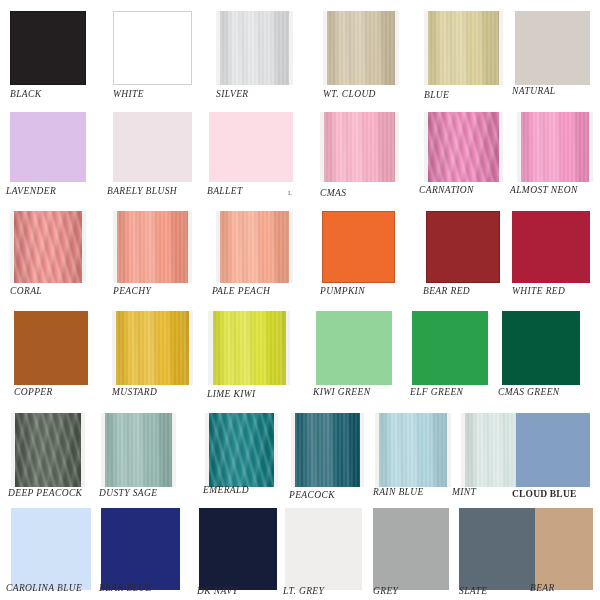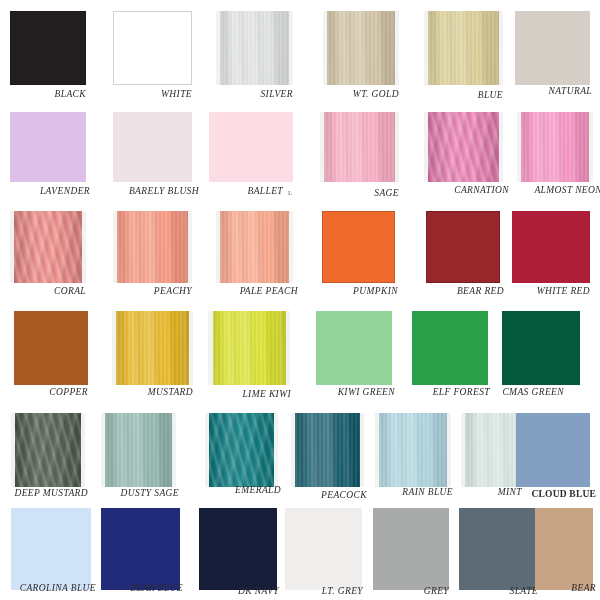--- a/index.html
+++ b/index.html
@@ -106,21 +106,21 @@
   }
   .swatch-label {
     position: absolute;
     white-space: nowrap;
     font-style: italic;
     font-weight: 400;
     color: #2f2b2c;
     letter-spacing: 0.04em;
     font-size: 9.5px;
     line-height: 11px;
-    text-align: right;
+    text-align: left;
   }
   .swatch-label.bold-label {
     font-style: normal;
     font-weight: 700;
     letter-spacing: 0.02em;
   }
   .stray-mark {
     position: absolute;
     color: #6a6668;
     font-size: 7px;
@@ -149,21 +149,21 @@
         <div class="edge-l" style="width: 4px;"></div>
         <div class="edge-r" style="width: 4px;"></div>
       </div>
       <div class="swatch-label" style="left: 216px; top: 89px; width: 77px;">SILVER</div>
       <div class="swatch-chip tex-on" style="left: 323px; top: 11px; width: 76px; height: 74px; pointer-events: auto;">
         <div class="chip-base" style="background: rgb(207, 192, 160);"></div>
         <div class="chip-sheen"></div>
         <div class="edge-l" style="width: 4px;"></div>
         <div class="edge-r" style="width: 4px;"></div>
       </div>
-      <div class="swatch-label" style="left: 323px; top: 89px; width: 76px;">WT. GOLD</div>
+      <div class="swatch-label" style="left: 323px; top: 89px; width: 76px;">WT. CLOUD</div>
       <div class="swatch-chip tex-on" style="left: 424px; top: 11px; width: 79px; height: 74px; pointer-events: auto;">
         <div class="chip-base" style="background: rgb(216, 203, 144);"></div>
         <div class="chip-sheen"></div>
         <div class="edge-l" style="width: 4px;"></div>
         <div class="edge-r" style="width: 4px;"></div>
       </div>
       <div class="swatch-label" style="left: 424px; top: 90px; width: 79px;">BLUE</div>
       <div class="swatch-chip " style="left: 515px; top: 11px; width: 75px; height: 74px; pointer-events: auto;">
         <div class="chip-base" style="background: rgb(213, 206, 199);"></div>
       </div>
@@ -181,21 +181,21 @@
       <div class="swatch-chip " style="left: 209px; top: 112px; width: 84px; height: 70px; pointer-events: auto;">
         <div class="chip-base" style="background: rgb(252, 221, 229);"></div>
       </div>
       <div class="swatch-label" style="left: 207px; top: 186px; width: 76px;">BALLET</div>
       <div class="swatch-chip tex-on" style="left: 320px; top: 112px; width: 79px; height: 70px; pointer-events: auto;">
         <div class="chip-base" style="background: rgb(249, 168, 192);"></div>
         <div class="chip-sheen"></div>
         <div class="edge-l" style="width: 4px;"></div>
         <div class="edge-r" style="width: 4px;"></div>
       </div>
-      <div class="swatch-label" style="left: 320px; top: 188px; width: 79px;">SAGE</div>
+      <div class="swatch-label" style="left: 320px; top: 188px; width: 79px;">CMAS</div>
       <div class="swatch-chip tex-wild" style="left: 424px; top: 112px; width: 79px; height: 70px; pointer-events: auto;">
         <div class="chip-base" style="background: rgb(242, 128, 184);"></div>
         <div class="chip-sheen"></div>
         <div class="edge-l" style="width: 4px;"></div>
         <div class="edge-r" style="width: 4px;"></div>
       </div>
       <div class="swatch-label" style="left: 419px; top: 185px; width: 90px;">CARNATION</div>
       <div class="swatch-chip tex-on" style="left: 517px; top: 112px; width: 76px; height: 70px; pointer-events: auto;">
         <div class="chip-base" style="background: rgb(247, 143, 192);"></div>
         <div class="chip-sheen"></div>
@@ -260,34 +260,34 @@
         <div class="edge-r" style="width: 4px;"></div>
       </div>
       <div class="swatch-label" style="left: 207px; top: 389px; width: 84px;">LIME KIWI</div>
       <div class="swatch-chip " style="left: 316px; top: 311px; width: 76px; height: 74px; pointer-events: auto;">
         <div class="chip-base" style="background: rgb(147, 212, 154);"></div>
       </div>
       <div class="swatch-label" style="left: 313px; top: 387px; width: 82px;">KIWI GREEN</div>
       <div class="swatch-chip " style="left: 412px; top: 311px; width: 76px; height: 74px; pointer-events: auto;">
         <div class="chip-base" style="background: rgb(42, 160, 74);"></div>
       </div>
-      <div class="swatch-label" style="left: 410px; top: 387px; width: 80px;">ELF FOREST</div>
+      <div class="swatch-label" style="left: 410px; top: 387px; width: 80px;">ELF GREEN</div>
       <div class="swatch-chip " style="left: 502px; top: 311px; width: 78px; height: 74px; pointer-events: auto;">
         <div class="chip-base" style="background: rgb(4, 89, 60);"></div>
       </div>
-      <div class="swatch-label" style="left: 478px; top: 387px; width: 86px;">CMAS GREEN</div>
+      <div class="swatch-label" style="left: 498px; top: 387px; width: 86px;">CMAS GREEN</div>
     </div>
     <div class="swatch-row" style="position: absolute; left: 0px; top: 0px; width: 600px; height: 600px; pointer-events: none;">
       <div class="swatch-chip tex-wild" style="left: 11px; top: 413px; width: 74px; height: 74px; pointer-events: auto;">
         <div class="chip-base" style="background: rgb(78, 90, 76);"></div>
         <div class="chip-sheen"></div>
         <div class="edge-l" style="width: 4px;"></div>
         <div class="edge-r" style="width: 4px;"></div>
       </div>
-      <div class="swatch-label" style="left: 8px; top: 488px; width: 80px;">DEEP MUSTARD</div>
+      <div class="swatch-label" style="left: 8px; top: 488px; width: 80px;">DEEP PEACOCK</div>
       <div class="swatch-chip tex-on" style="left: 101px; top: 413px; width: 75px; height: 74px; pointer-events: auto;">
         <div class="chip-base" style="background: rgb(141, 180, 171);"></div>
         <div class="chip-sheen"></div>
         <div class="edge-l" style="width: 4px;"></div>
         <div class="edge-r" style="width: 4px;"></div>
       </div>
       <div class="swatch-label" style="left: 99px; top: 488px; width: 80px;">DUSTY SAGE</div>
       <div class="swatch-chip tex-wild" style="left: 205px; top: 413px; width: 73px; height: 74px; pointer-events: auto;">
         <div class="chip-base" style="background: rgb(3, 123, 128);"></div>
         <div class="chip-sheen"></div>

